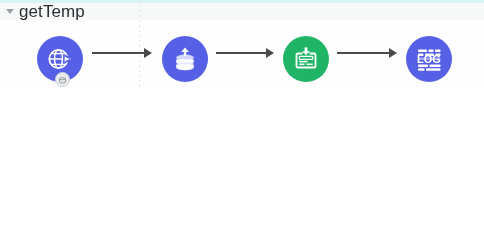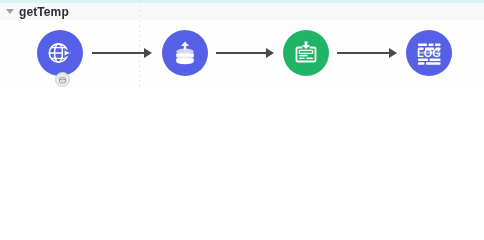--- a/index.html
+++ b/index.html
@@ -45,22 +45,22 @@
   .collapse-tri {
     width: 0;
     height: 0;
     border-left: 4px solid transparent;
     border-right: 4px solid transparent;
     border-top: 5px solid #9aa0a6;
     margin-right: 5px;
     flex: none;
   }
   .group-title {
-    font-size: 12px;
-    font-weight: bold;
+    font-size: 17px;
+    font-weight: normal;
     color: #2b2f33;
     letter-spacing: 0.1px;
     white-space: nowrap;
   }
 
   
   .canvas {
     position: absolute;
     left: 0;
     top: 20px;
@@ -80,21 +80,21 @@
     background-size: 1px 5px;
     opacity: 0.85;
   }
 
   
   .node {
     position: absolute;
     width: 46px;
     height: 46px;
     border-radius: 50%;
-    top: 30px;
+    top: 36px;
     display: flex;
     align-items: center;
     justify-content: center;
   }
   .node.blue  { background: #5560e6; }
   .node.green { background: #20b566; }
 
   .node-1 { left: 37px; }
   .node-2 { left: 162px; }
   .node-3 { left: 283px; }

